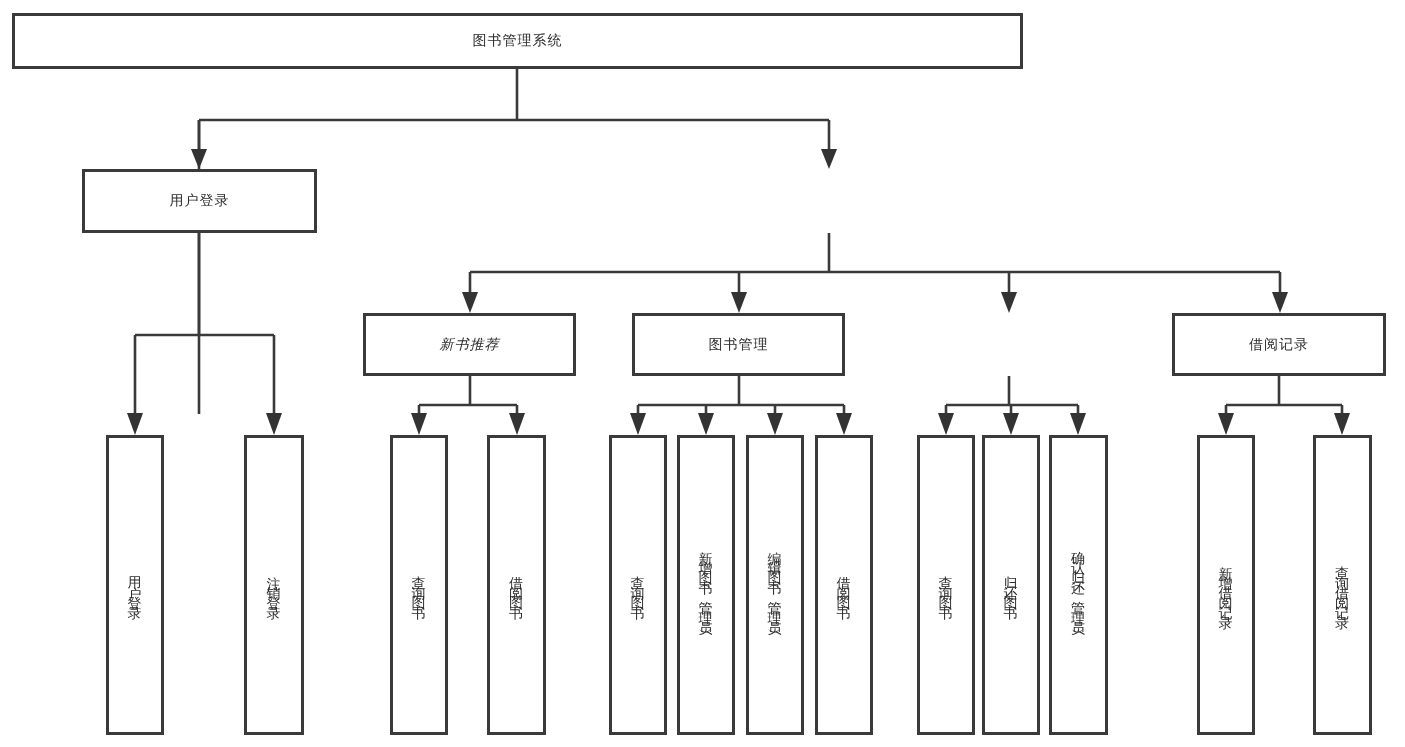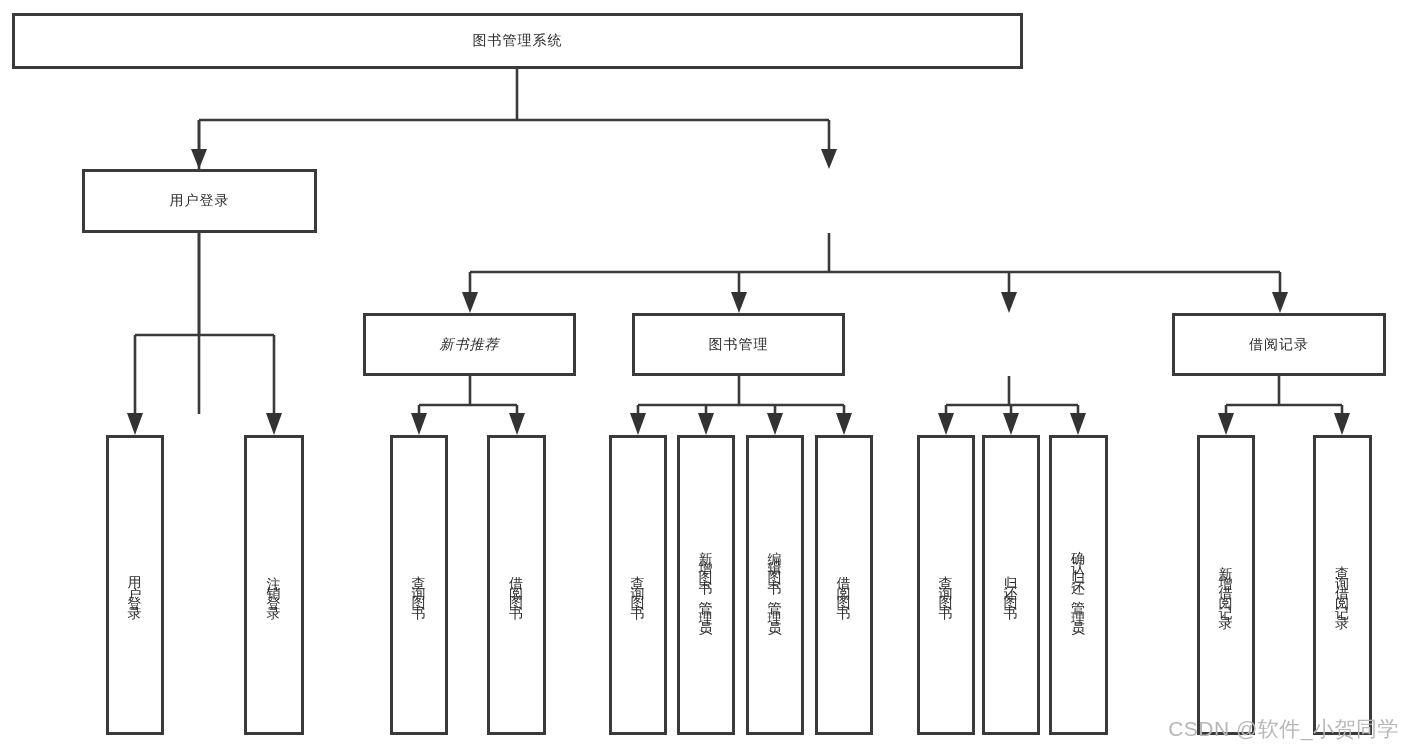--- a/index.html
+++ b/index.html
@@ -161,15 +161,14 @@
     <span class="vtext">确认归还（管理员）</span>
   </div>
 
   <div class="node vert" style="left:1197px; top:435px; width:58px; height:300px;">
     <span class="vtext">新增借阅记录</span>
   </div>
   <div class="node vert" style="left:1313px; top:435px; width:59px; height:300px;">
     <span class="vtext">查询借阅记录</span>
   </div>
 
-  <div class="watermark">CSDN @软件_小贺同学</div>
 
 </div>
 
 </body></html>

